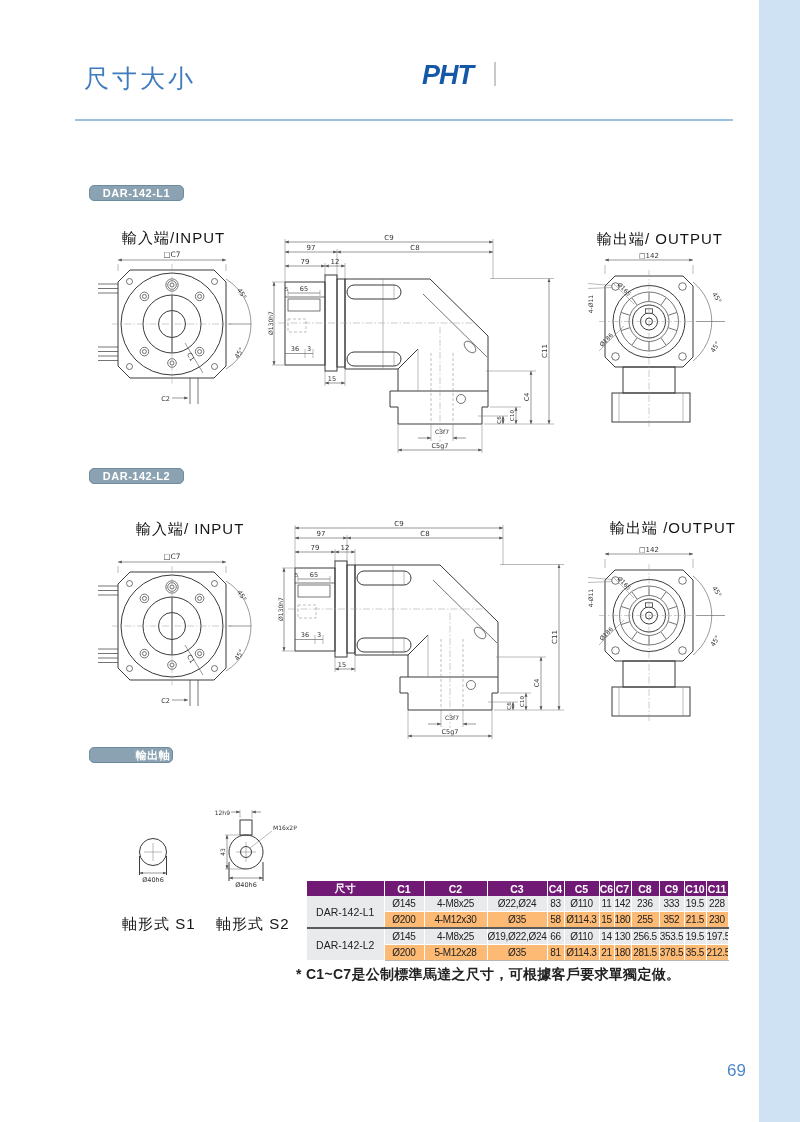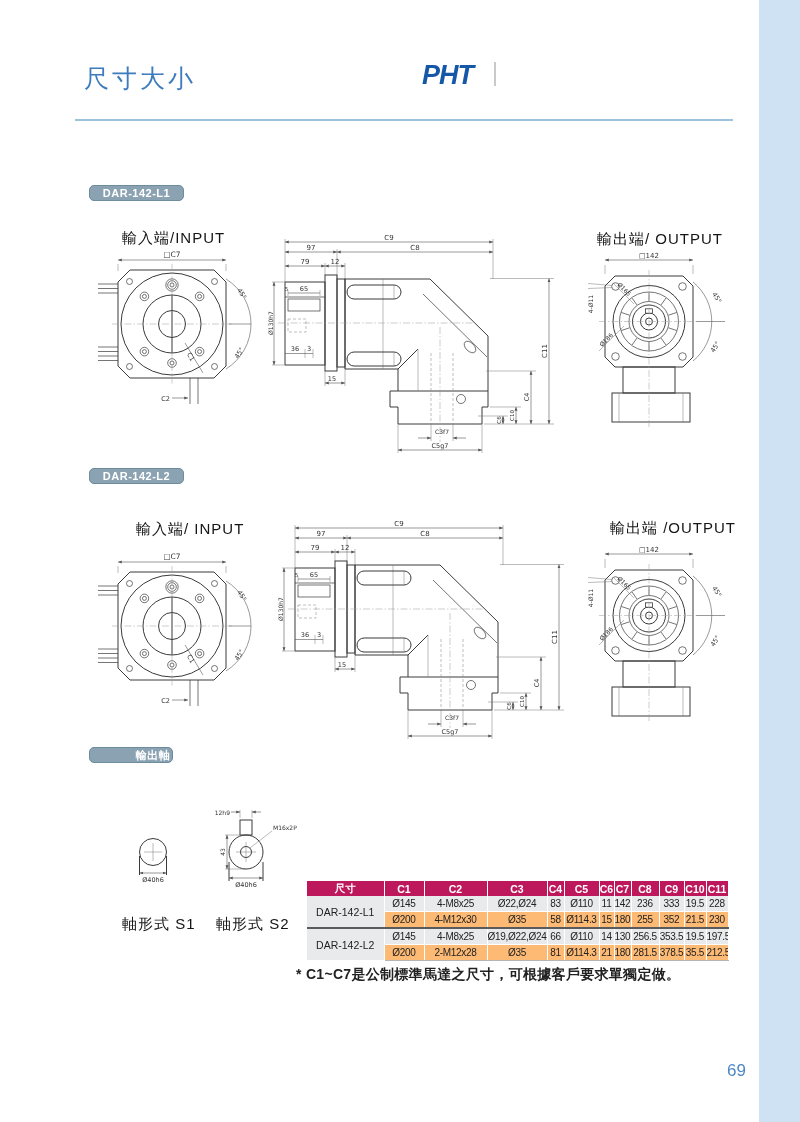--- a/index.html
+++ b/index.html
@@ -16,21 +16,21 @@
          font-size:11px;font-weight:700;text-align:center;line-height:15px;letter-spacing:.5px;height:16px;box-sizing:border-box;}
   .badge-l1{left:89px;top:185px;width:95px;}
   .badge-l2{left:89px;top:468px;width:95px;}
   .badge-shaft{left:89px;top:747px;width:84px;padding-left:44px;}
   
   .dlabel{font-size:15px;color:#151515;letter-spacing:1px;white-space:nowrap;text-align:center;}
   .svgbox{position:absolute;}
   
   .tblwrap{left:307px;top:881px;}
   table{border-collapse:collapse;table-layout:fixed;width:421px;font-size:10px;}
-  th{background:#be185d;color:#fff;font-weight:600;font-size:10.5px;height:15px;padding:0;
+  th{background:#701a75;color:#fff;font-weight:600;font-size:10.5px;height:15px;padding:0;
      border-right:1px solid rgba(255,255,255,.65);white-space:nowrap;overflow:hidden;}
   td{height:15px;text-align:center;padding:0;color:#222;border-right:1px solid #fff;border-bottom:1px solid #fff;
      white-space:nowrap;overflow:hidden;letter-spacing:-.3px;}
   tr.r-odd td{background:#e9eaeb;}
   tr.r-even td{background:#fdba74;}
   td.model{background:#e5e7e9;font-size:10.5px;letter-spacing:0;}
   tr.g2 td{border-top:2px solid #5a5a5a;}
   tbody tr:last-child td{border-bottom:1.5px solid #b5b5b5;}
   .footnote{left:296px;top:966px;font-size:14px;font-weight:600;color:#222;letter-spacing:.3px;}
   .pageno{left:727px;top:1061px;font-size:17px;color:#4c87c6;}
@@ -370,21 +370,21 @@
           <td>Ø110</td>
           <td>14</td>
           <td>130</td>
           <td>256.5</td>
           <td>353.5</td>
           <td>19.5</td>
           <td>197.5</td>
         </tr>
         <tr class="r-even">
           <td>Ø200</td>
-          <td>2-M12x28</td>
+          <td>5-M12x28</td>
           <td>Ø35</td>
           <td>81</td>
           <td>Ø114.3</td>
           <td>21</td>
           <td>180</td>
           <td>281.5</td>
           <td>378.5</td>
           <td>35.5</td>
           <td>212.5</td>
         </tr>

